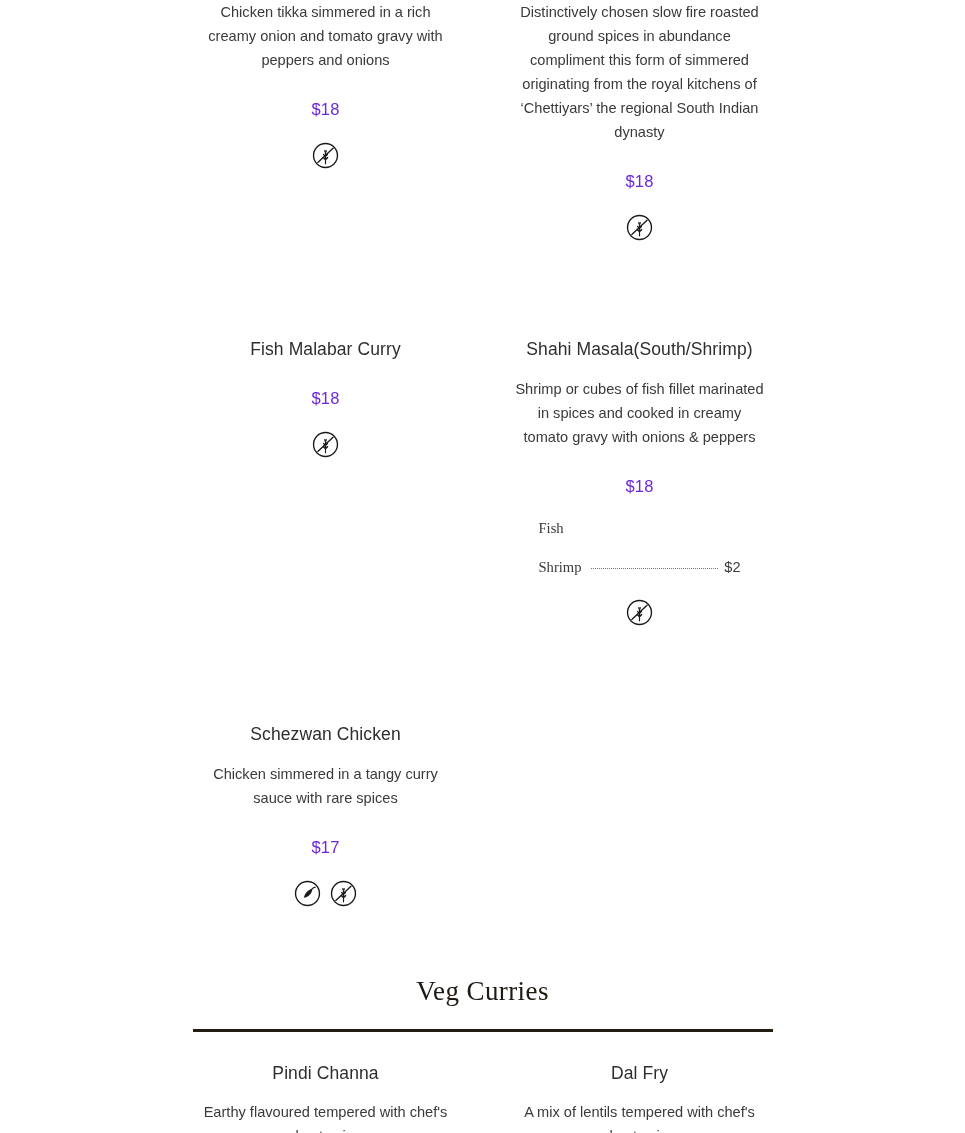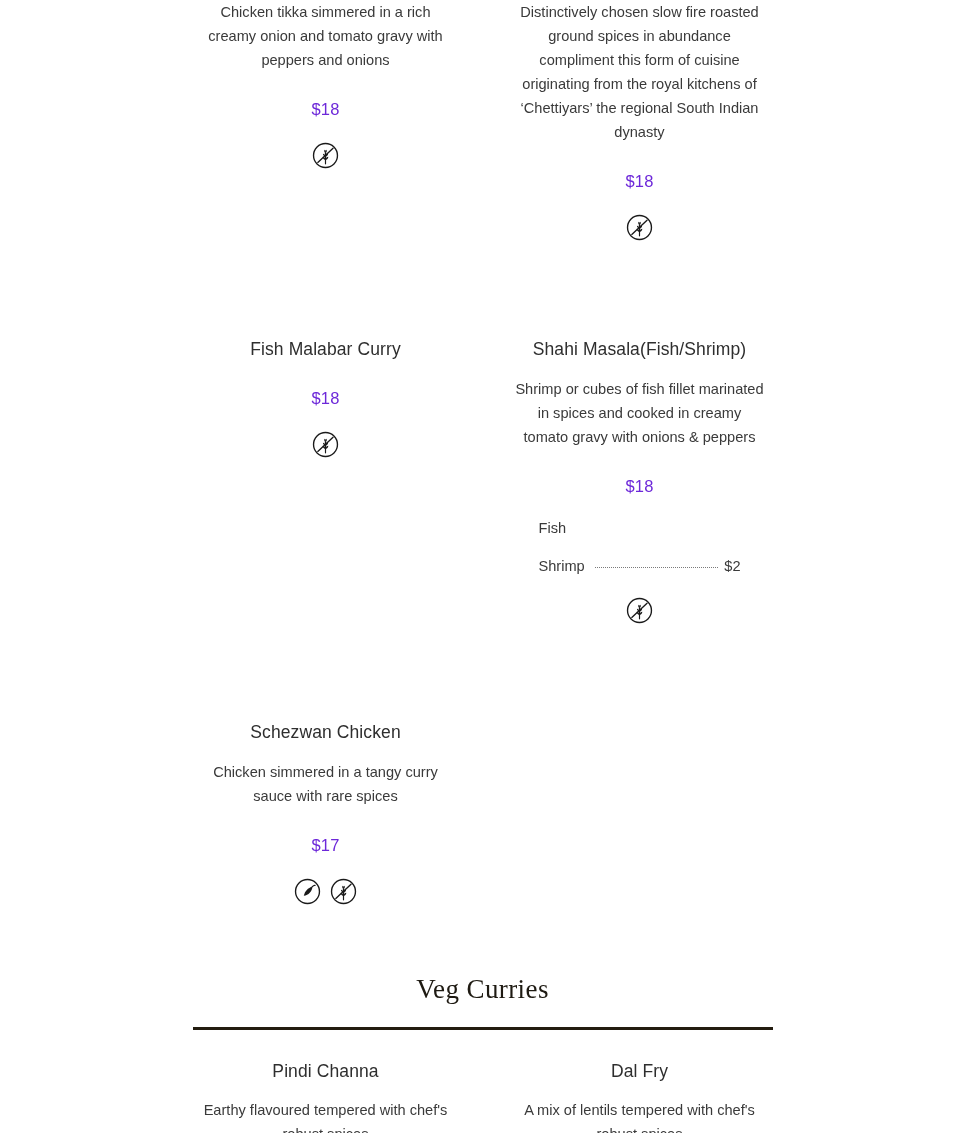--- a/index.html
+++ b/index.html
@@ -65,21 +65,21 @@
     text-align: left;
   }
   .option-row {
     display: flex;
     align-items: baseline;
     font-size: 14.6px;
     color: #3a3a3a;
     margin-bottom: 22px;
   }
   .option-row:last-child { margin-bottom: 16px; }
-  .option-name { white-space: nowrap; }
+  .option-name { white-space: nowrap; font-family: Liberation Serif, serif; }
   .option-leader {
     flex: 1 1 auto;
     margin: 0 6px 0 10px;
     border-bottom: 1.6px dotted #7a7a7a;
     position: relative;
     top: -3px;
     min-width: 10px;
   }
   .option-leader.blank { border-bottom: none; }
   .option-price { white-space: nowrap; }
@@ -143,21 +143,21 @@
     <path d="M15.8 17.3c-1.7-.5-2.6-1.8-2.6-3.3 1.4.1 2.6 1.1 2.6 3.3z" fill="#1a1a1a"></path>
     <path d="M16.2 17.3c1.7-.5 2.6-1.8 2.6-3.3-1.4.1-2.6 1.1-2.6 3.3z" fill="#1a1a1a"></path>
     <path d="M15.8 21c-1.9-.5-2.9-1.9-2.9-3.5 1.6.1 2.9 1.2 2.9 3.5z" fill="#1a1a1a"></path>
     <path d="M16.2 21c1.9-.5 2.9-1.9 2.9-3.5-1.6.1-2.9 1.2-2.9 3.5z" fill="#1a1a1a"></path>
     <path d="M7.5 23.6L24.3 7.9" stroke="#1a1a1a" stroke-width="1.5" stroke-linecap="round"></path>
   </svg>
 </span>
             </div>
           </div>
           <div class="menu-cell">
-            <div class="item-desc">Distinctively chosen slow fire roasted ground spices in abundance compliment this form of cuisine originating from the royal kitchens of ‘Chettiyars’ the regional South Indian dynasty</div>
+            <div class="item-desc">Distinctively chosen slow fire roasted ground spices in abundance compliment this form of simmered originating from the royal kitchens of ‘Chettiyars’ the regional South Indian dynasty</div>
             <div class="item-price">$18</div>
             <div class="badges">
               <span class="badge" title="Gluten Free">
   <svg viewBox="0 0 32 32" fill="none" xmlns="http://www.w3.org/2000/svg">
     <circle cx="16" cy="16" r="13.2" stroke="#1a1a1a" stroke-width="1.5"></circle>
     <path d="M16 25.2V13.4" stroke="#1a1a1a" stroke-width="1.3" stroke-linecap="round"></path>
     <path d="M16 13.6c-1.4-1.1-1.7-2.6-1.1-4 1.2.6 1.9 1.9 1.1 4z" fill="#1a1a1a"></path>
     <path d="M16 13.6c1.4-1.1 1.7-2.6 1.1-4-1.2.6-1.9 1.9-1.1 4z" fill="#1a1a1a"></path>
     <path d="M15.8 17.3c-1.7-.5-2.6-1.8-2.6-3.3 1.4.1 2.6 1.1 2.6 3.3z" fill="#1a1a1a"></path>
     <path d="M16.2 17.3c1.7-.5 2.6-1.8 2.6-3.3-1.4.1-2.6 1.1-2.6 3.3z" fill="#1a1a1a"></path>
@@ -184,21 +184,21 @@
     <path d="M15.8 17.3c-1.7-.5-2.6-1.8-2.6-3.3 1.4.1 2.6 1.1 2.6 3.3z" fill="#1a1a1a"></path>
     <path d="M16.2 17.3c1.7-.5 2.6-1.8 2.6-3.3-1.4.1-2.6 1.1-2.6 3.3z" fill="#1a1a1a"></path>
     <path d="M15.8 21c-1.9-.5-2.9-1.9-2.9-3.5 1.6.1 2.9 1.2 2.9 3.5z" fill="#1a1a1a"></path>
     <path d="M16.2 21c1.9-.5 2.9-1.9 2.9-3.5-1.6.1-2.9 1.2-2.9 3.5z" fill="#1a1a1a"></path>
     <path d="M7.5 23.6L24.3 7.9" stroke="#1a1a1a" stroke-width="1.5" stroke-linecap="round"></path>
   </svg>
 </span>
             </div>
           </div>
           <div class="menu-cell">
-            <div class="item-title">Shahi Masala(Fish/Shrimp)</div>
+            <div class="item-title">Shahi Masala(South/Shrimp)</div>
             <div class="item-desc">Shrimp or cubes of fish fillet marinated in spices and cooked in creamy tomato gravy with onions &amp; peppers</div>
             <div class="item-price">$18</div>
             <div class="options">
               <div class="option-row">
                 <span class="option-name">Fish</span>
                 <span class="option-leader blank"></span>
               </div>
               <div class="option-row">
                 <span class="option-name">Shrimp</span>
                 <span class="option-leader"></span>

